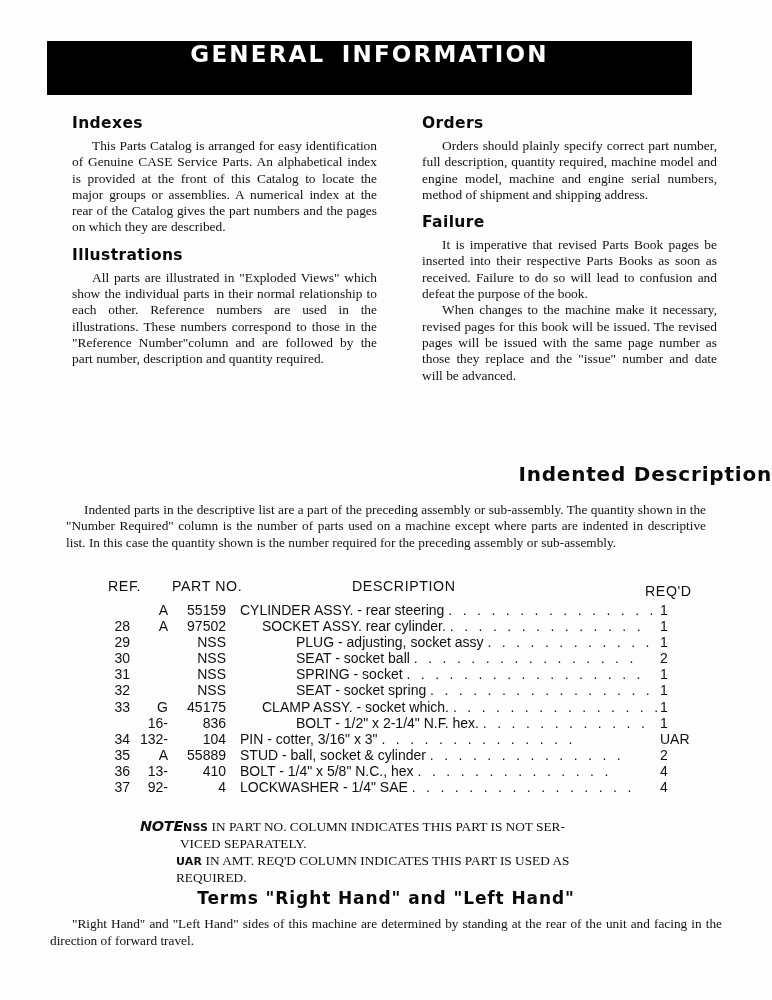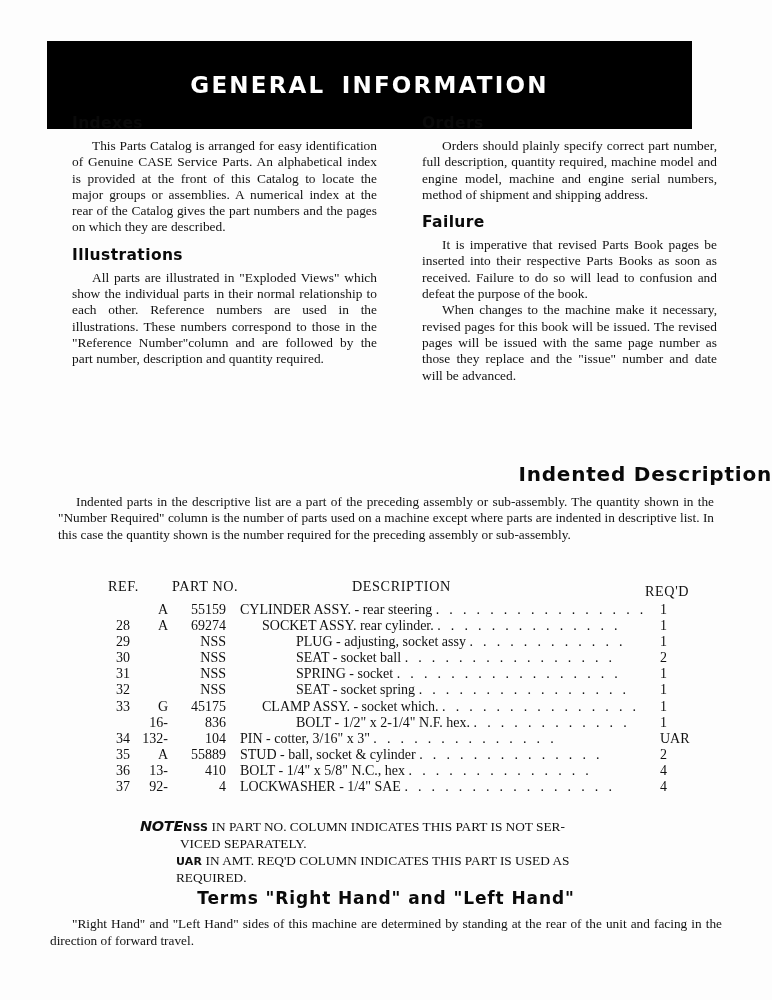--- a/index.html
+++ b/index.html
@@ -22,24 +22,23 @@
     box-sizing: border-box;
     background: #fdfdfd;
   }
 
   
   .banner {
     position: absolute;
     left: 47px;
     top: 41px;
     width: 645px;
-    height: 88px;
+    height: 54px;
     background: #000000;
     display: flex;
-    align-items: center;
     justify-content: center;
   }
   .banner-title {
     color: #ffffff;
     font-family: "DejaVu Sans", sans-serif;
     font-weight: bold;
     font-size: 23px;
     letter-spacing: 2.2px;
     word-spacing: 6px;
     white-space: nowrap;
@@ -104,36 +103,36 @@
     font-weight: bold;
     font-size: 20px;
     letter-spacing: 0.8px;
     color: #0a0a0a;
   }
   .indented-body {
     margin: 0 auto;
     width: 672px;
   }
   .indented-body p {
-    margin: 8px;
+    margin: 16px;
     font-family: "Liberation Serif", serif;
     font-size: 13.3px;
     line-height: 16.4px;
     text-align: justify;
     text-indent: 18px;
     color: #121212;
   }
 
   
   .table-wrap {
     position: absolute;
     left: 0;
     top: 578px;
     width: 695px;
-    font-family: Liberation Serif, serif;
+    font-family: Liberation Sans, sans-serif;
     color: #101010;
   }
   .thead {
     position: relative;
     height: 24px;
     font-size: 14.2px;
     letter-spacing: 0.6px;
   }
   .th-ref   { position: absolute; left: 108px; top: 0; }
   .th-part  { position: absolute; left: 172px; top: 0; }
@@ -306,21 +305,21 @@
         <div class="trow">
           <span class="c-ref"></span>
           <span class="c-pre">A</span>
           <span class="c-num">55159</span>
           <span class="c-desc ind0"><span class="txt">CYLINDER ASSY. - rear steering</span> <span class="leader">. . . . . . . . . . . . . . . .</span></span>
           <span class="c-qty">1</span>
         </div>
         <div class="trow">
           <span class="c-ref">28</span>
           <span class="c-pre">A</span>
-          <span class="c-num">69274</span>
+          <span class="c-num">97502</span>
           <span class="c-desc ind1"><span class="txt">SOCKET ASSY.  rear cylinder.</span> <span class="leader">. . . . . . . . . . . . . .</span></span>
           <span class="c-qty">1</span>
         </div>
         <div class="trow">
           <span class="c-ref">29</span>
           <span class="c-pre"></span>
           <span class="c-num">NSS</span>
           <span class="c-desc ind2"><span class="txt">PLUG - adjusting, socket assy</span> <span class="leader">. . . . . . . . . . . .</span></span>
           <span class="c-qty">1</span>
         </div>

